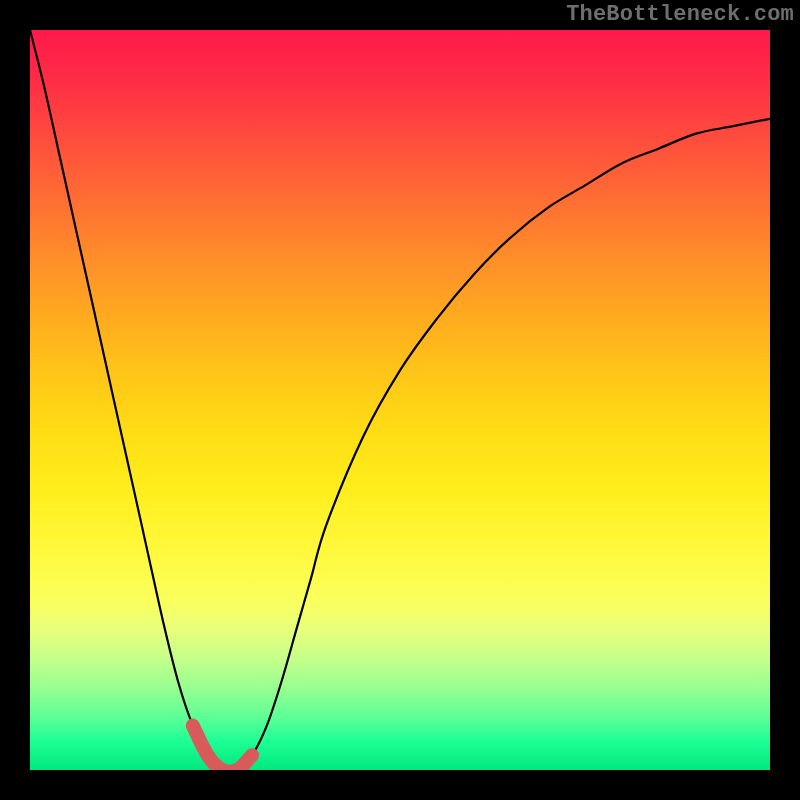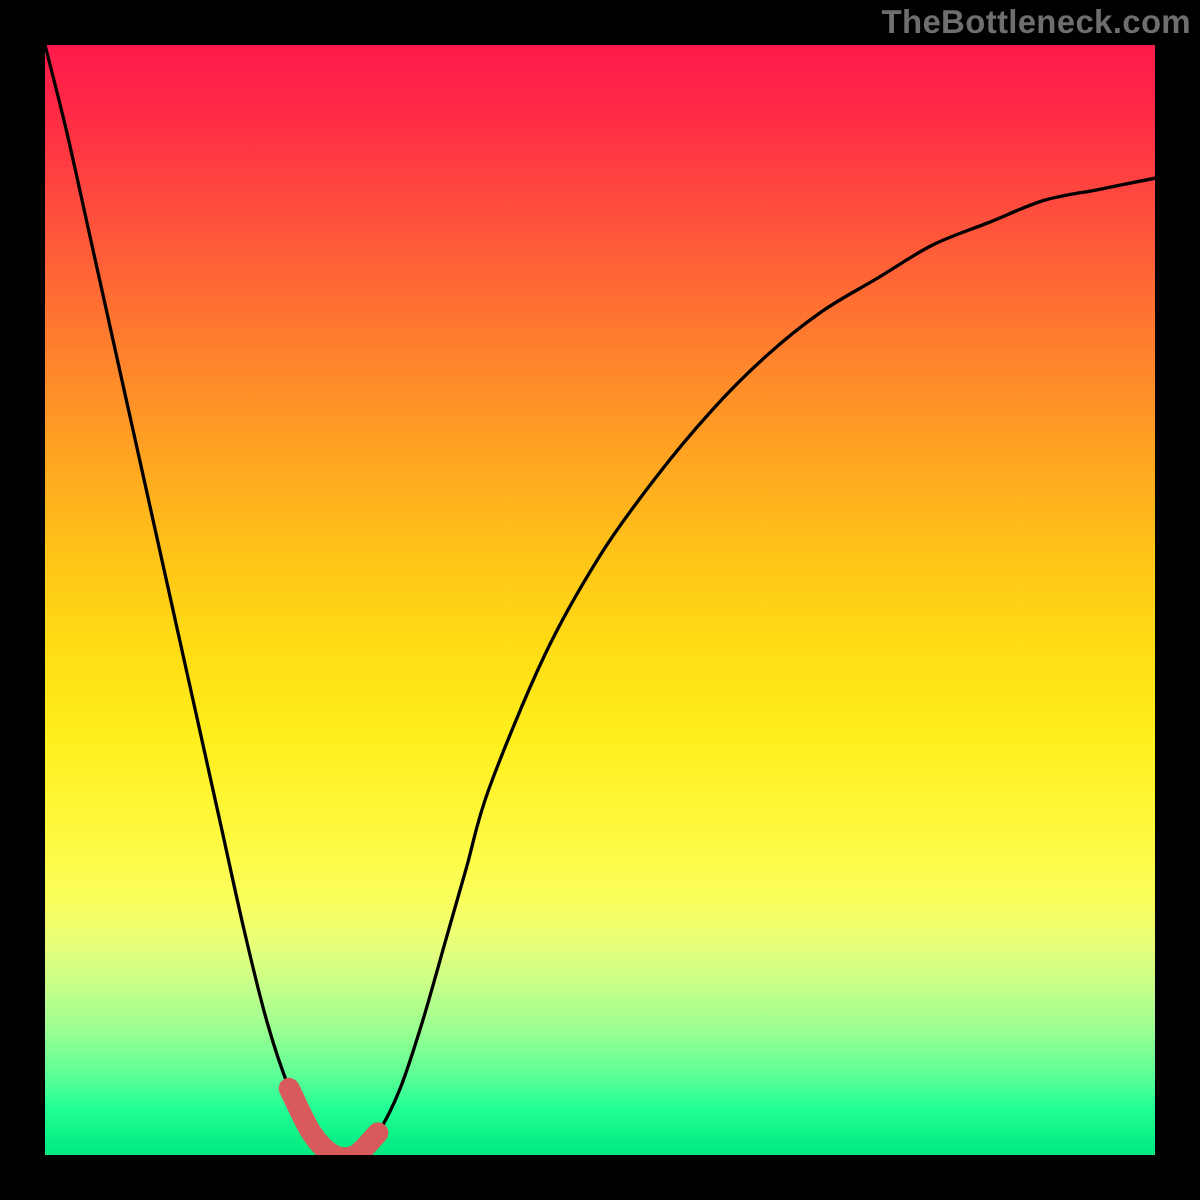--- a/index.html
+++ b/index.html
@@ -57,21 +57,21 @@
     position: absolute;
     left: 0;
     top: 0;
     width: 740px;
     height: 740px;
   }
   .watermark {
     position: absolute;
     top: 2px;
     right: 6px;
-    font-family: Liberation Sans, sans-serif;
+    font-family: Liberation Mono, monospace;
     font-size: 22px;
     font-weight: 600;
     color: #6e6e6e;
     letter-spacing: 0.2px;
     user-select: none;
   }
 </style>
 </head>
 <body>
 <div class="frame">

